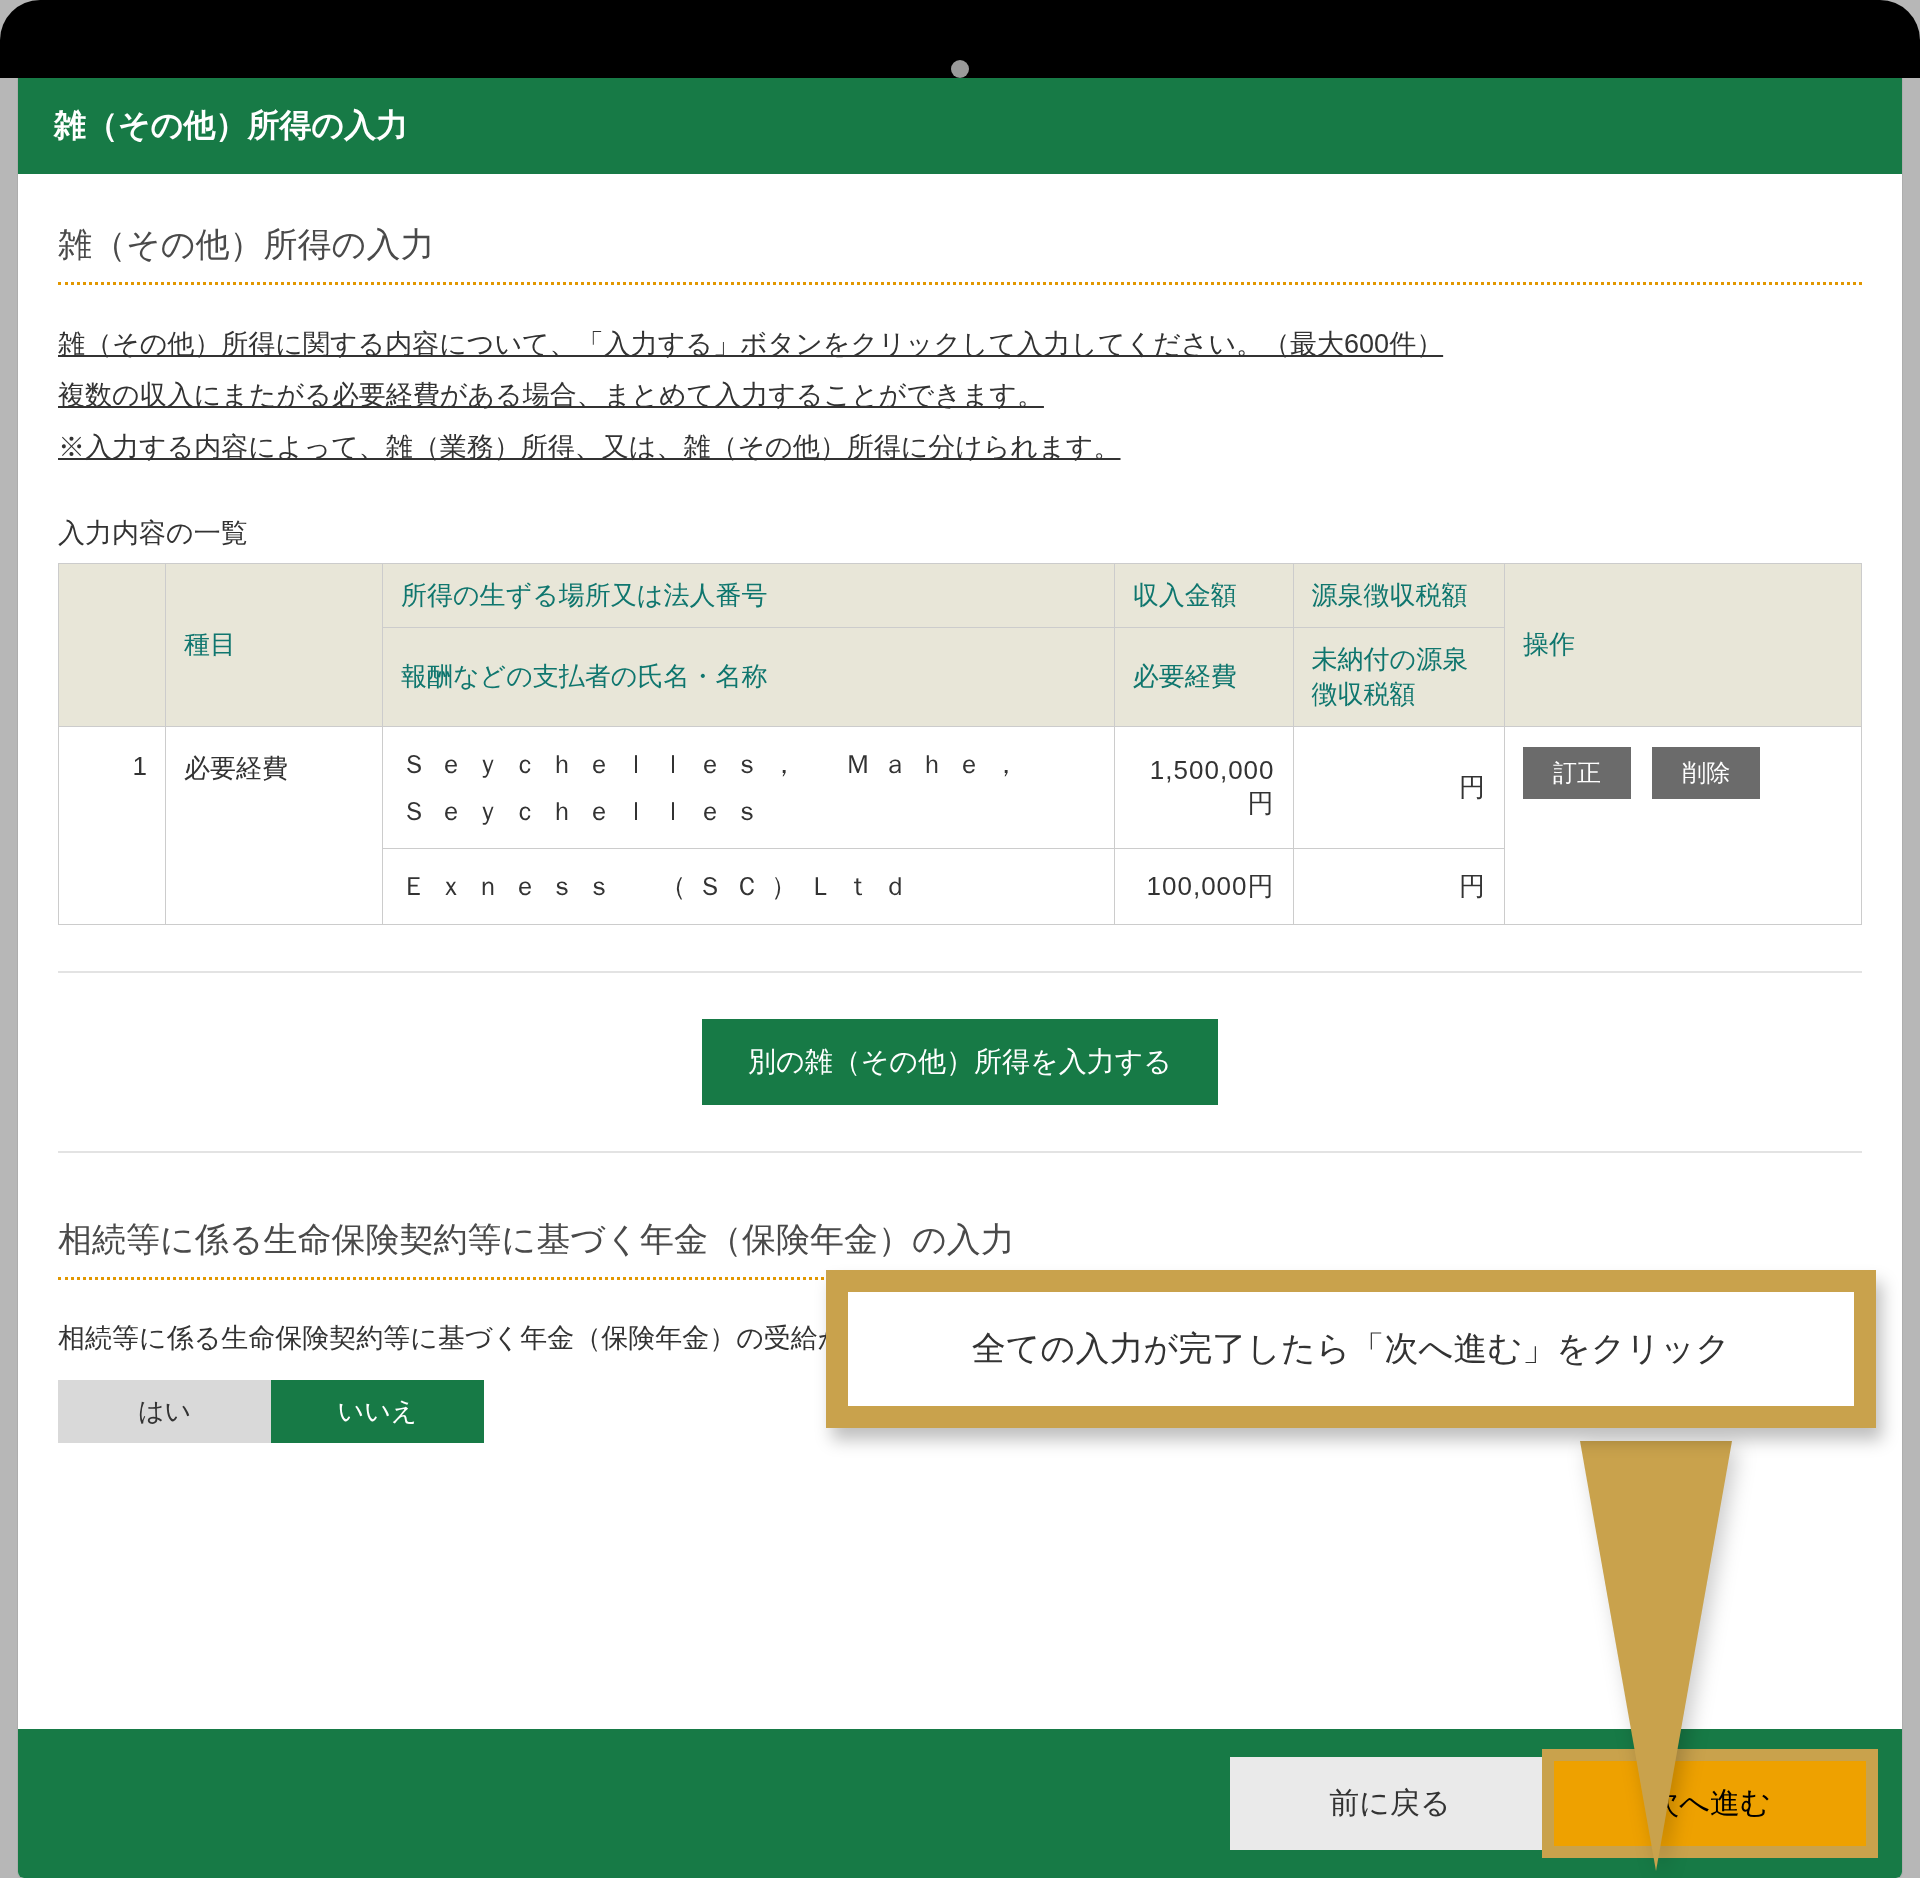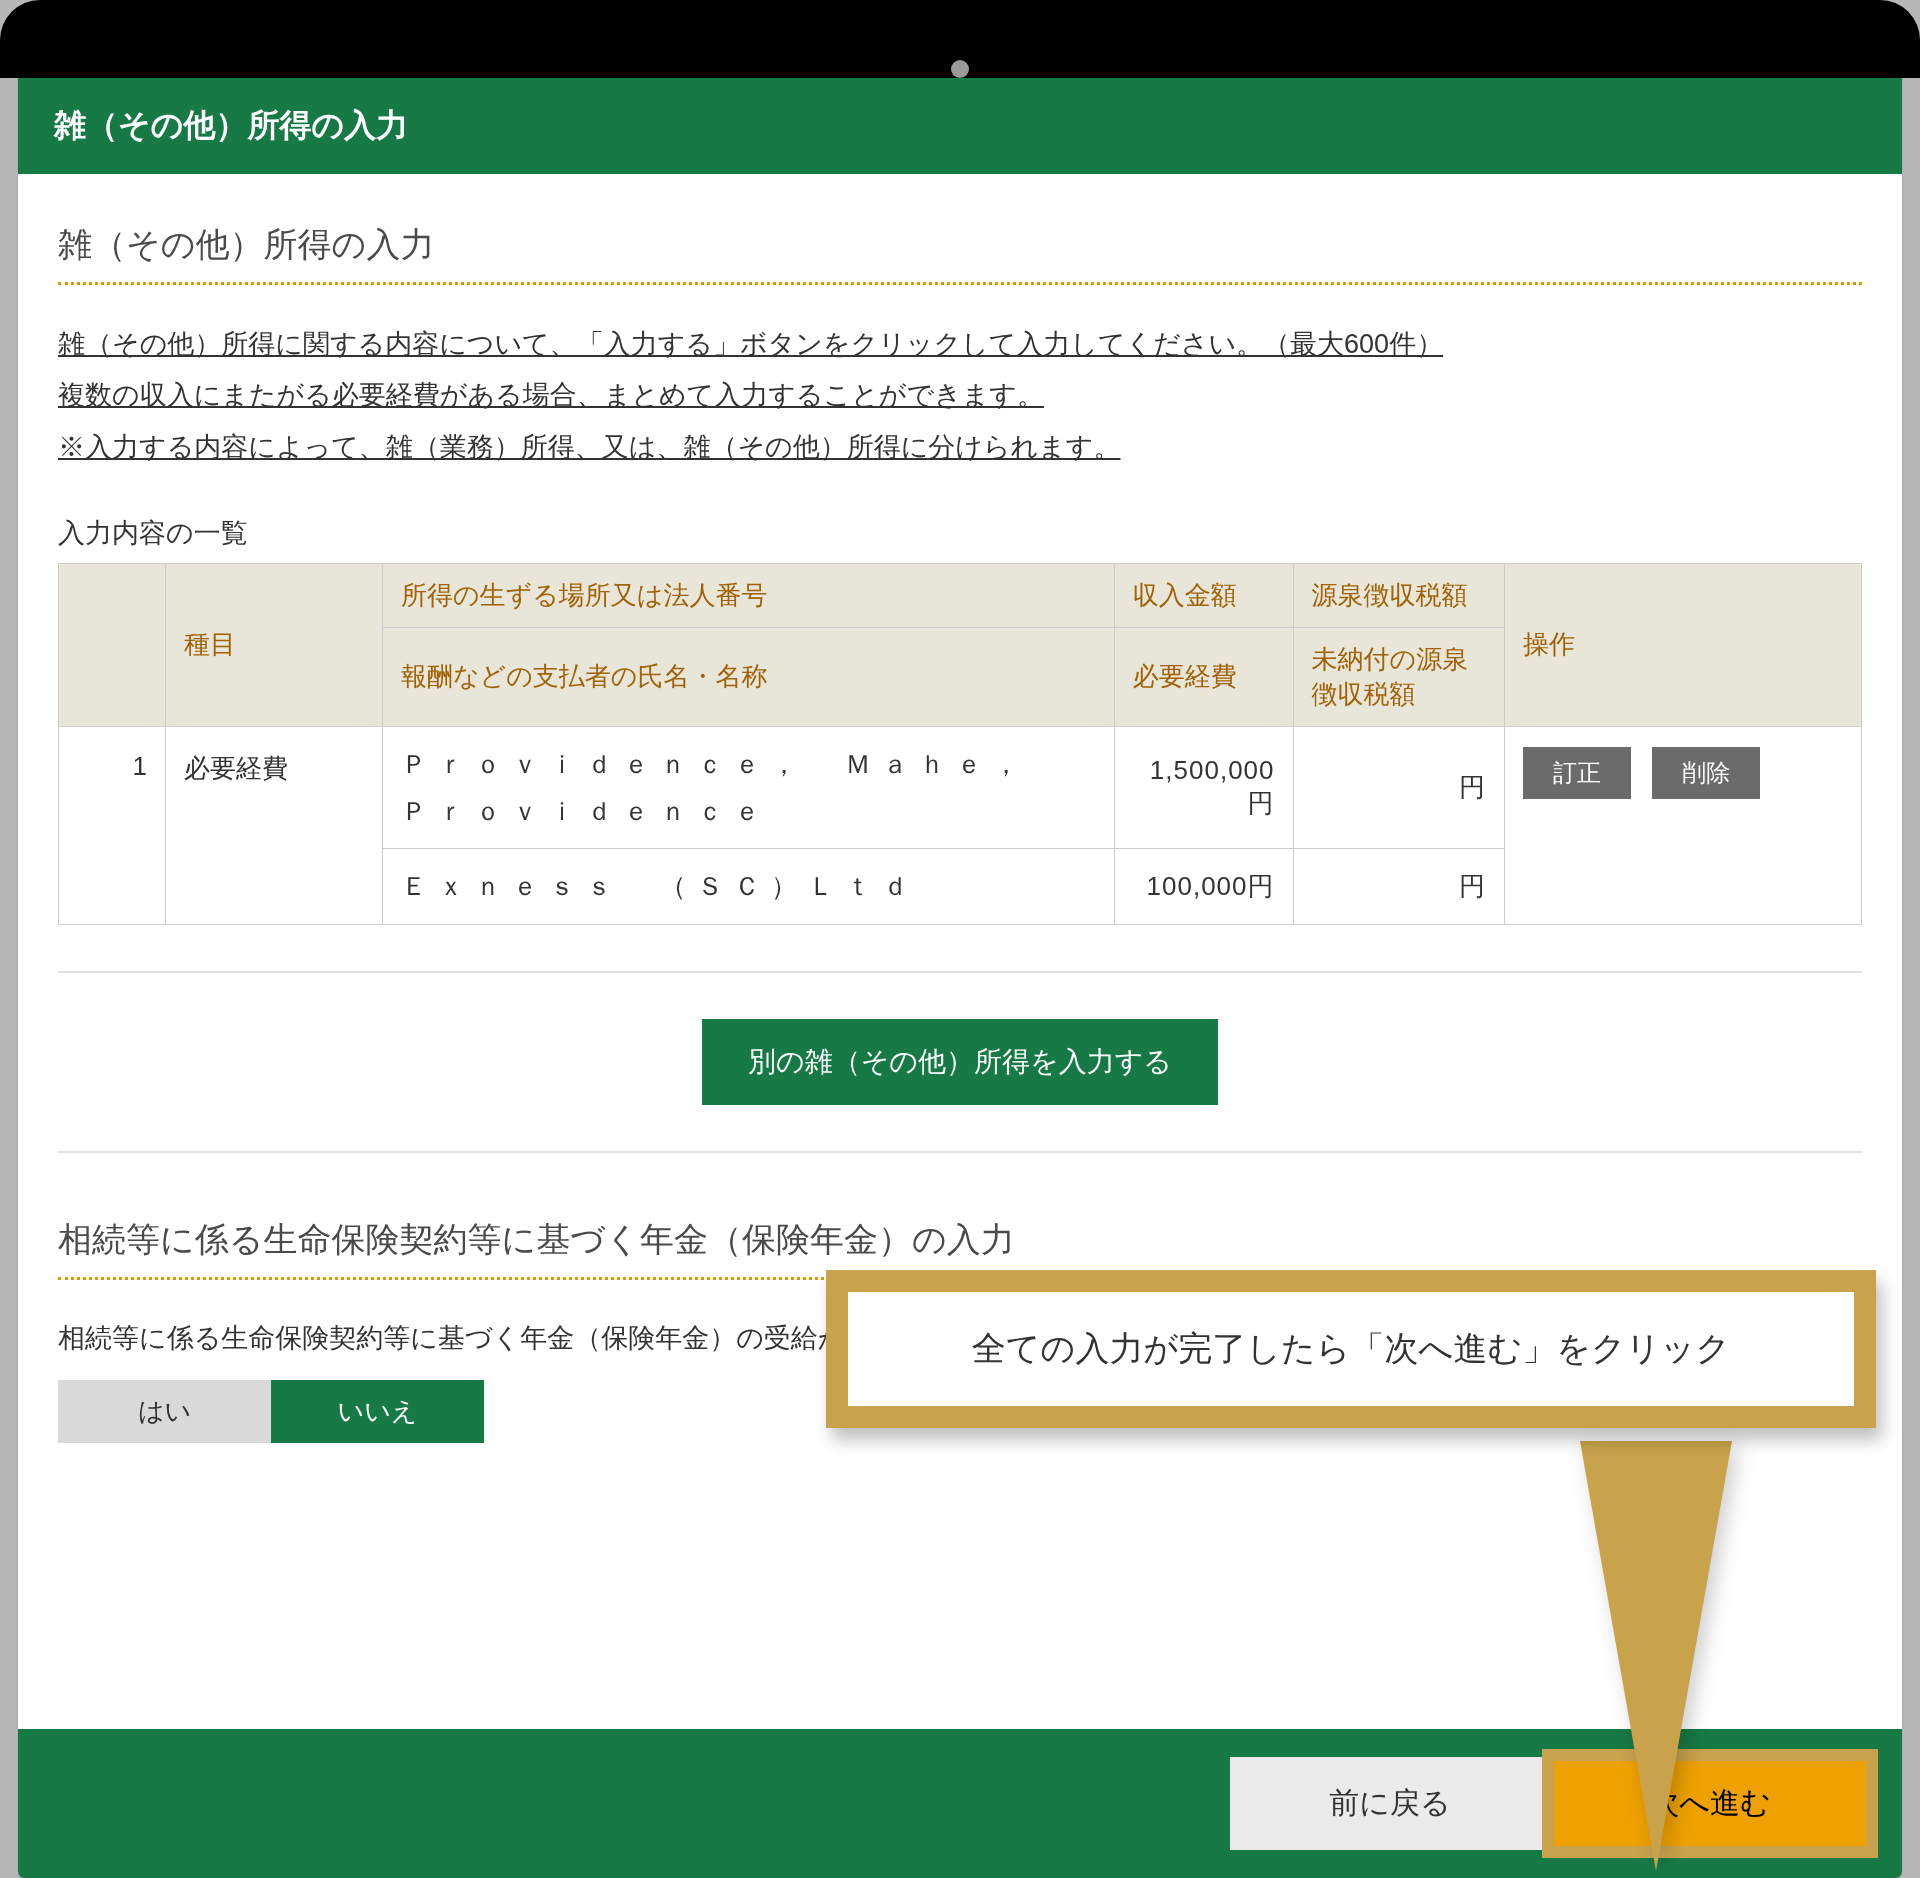--- a/index.html
+++ b/index.html
@@ -105,21 +105,21 @@
   }
   table.list th, table.list td{
     border:1px solid var(--border);
     padding:14px 18px;
     text-align:left;
     vertical-align:middle;
   }
   table.list thead th{
     background:var(--thead);
     font-weight:400;
-    color:#a16207;
+    color:#0f766e;
   }
   table.list td.num{
     text-align:right;
     font-variant-numeric:tabular-nums;
     letter-spacing:1px;
     vertical-align:middle;
   }
   table.list td.rownum{ text-align:right;width:70px;vertical-align:top;padding-top:24px;}
   table.list td.kind{ width:180px;vertical-align:top;padding-top:24px;}
   table.list td.place{ letter-spacing:11px;line-height:1.8;}
@@ -255,21 +255,21 @@
           <tr>
             <th>報酬などの支払者の氏名・名称</th>
             <th>必要経費</th>
             <th>未納付の源泉徴収税額</th>
           </tr>
         </thead>
         <tbody>
           <tr>
             <td class="rownum" rowspan="2">1</td>
             <td class="kind" rowspan="2">必要経費</td>
-            <td class="place">Ｐｒｏｖｉｄｅｎｃｅ，　Ｍａｈｅ，　Ｐｒｏｖｉｄｅｎｃｅ</td>
+            <td class="place">Ｓｅｙｃｈｅｌｌｅｓ，　Ｍａｈｅ，　Ｓｅｙｃｈｅｌｌｅｓ</td>
             <td class="num">1,500,000円</td>
             <td class="num">円</td>
             <td class="actions" rowspan="2">
               <button class="mini-btn">訂正</button>
               <button class="mini-btn">削除</button>
             </td>
           </tr>
           <tr>
             <td class="place">Ｅｘｎｅｓｓ　（ＳＣ）Ｌｔｄ</td>
             <td class="num">100,000円</td>

